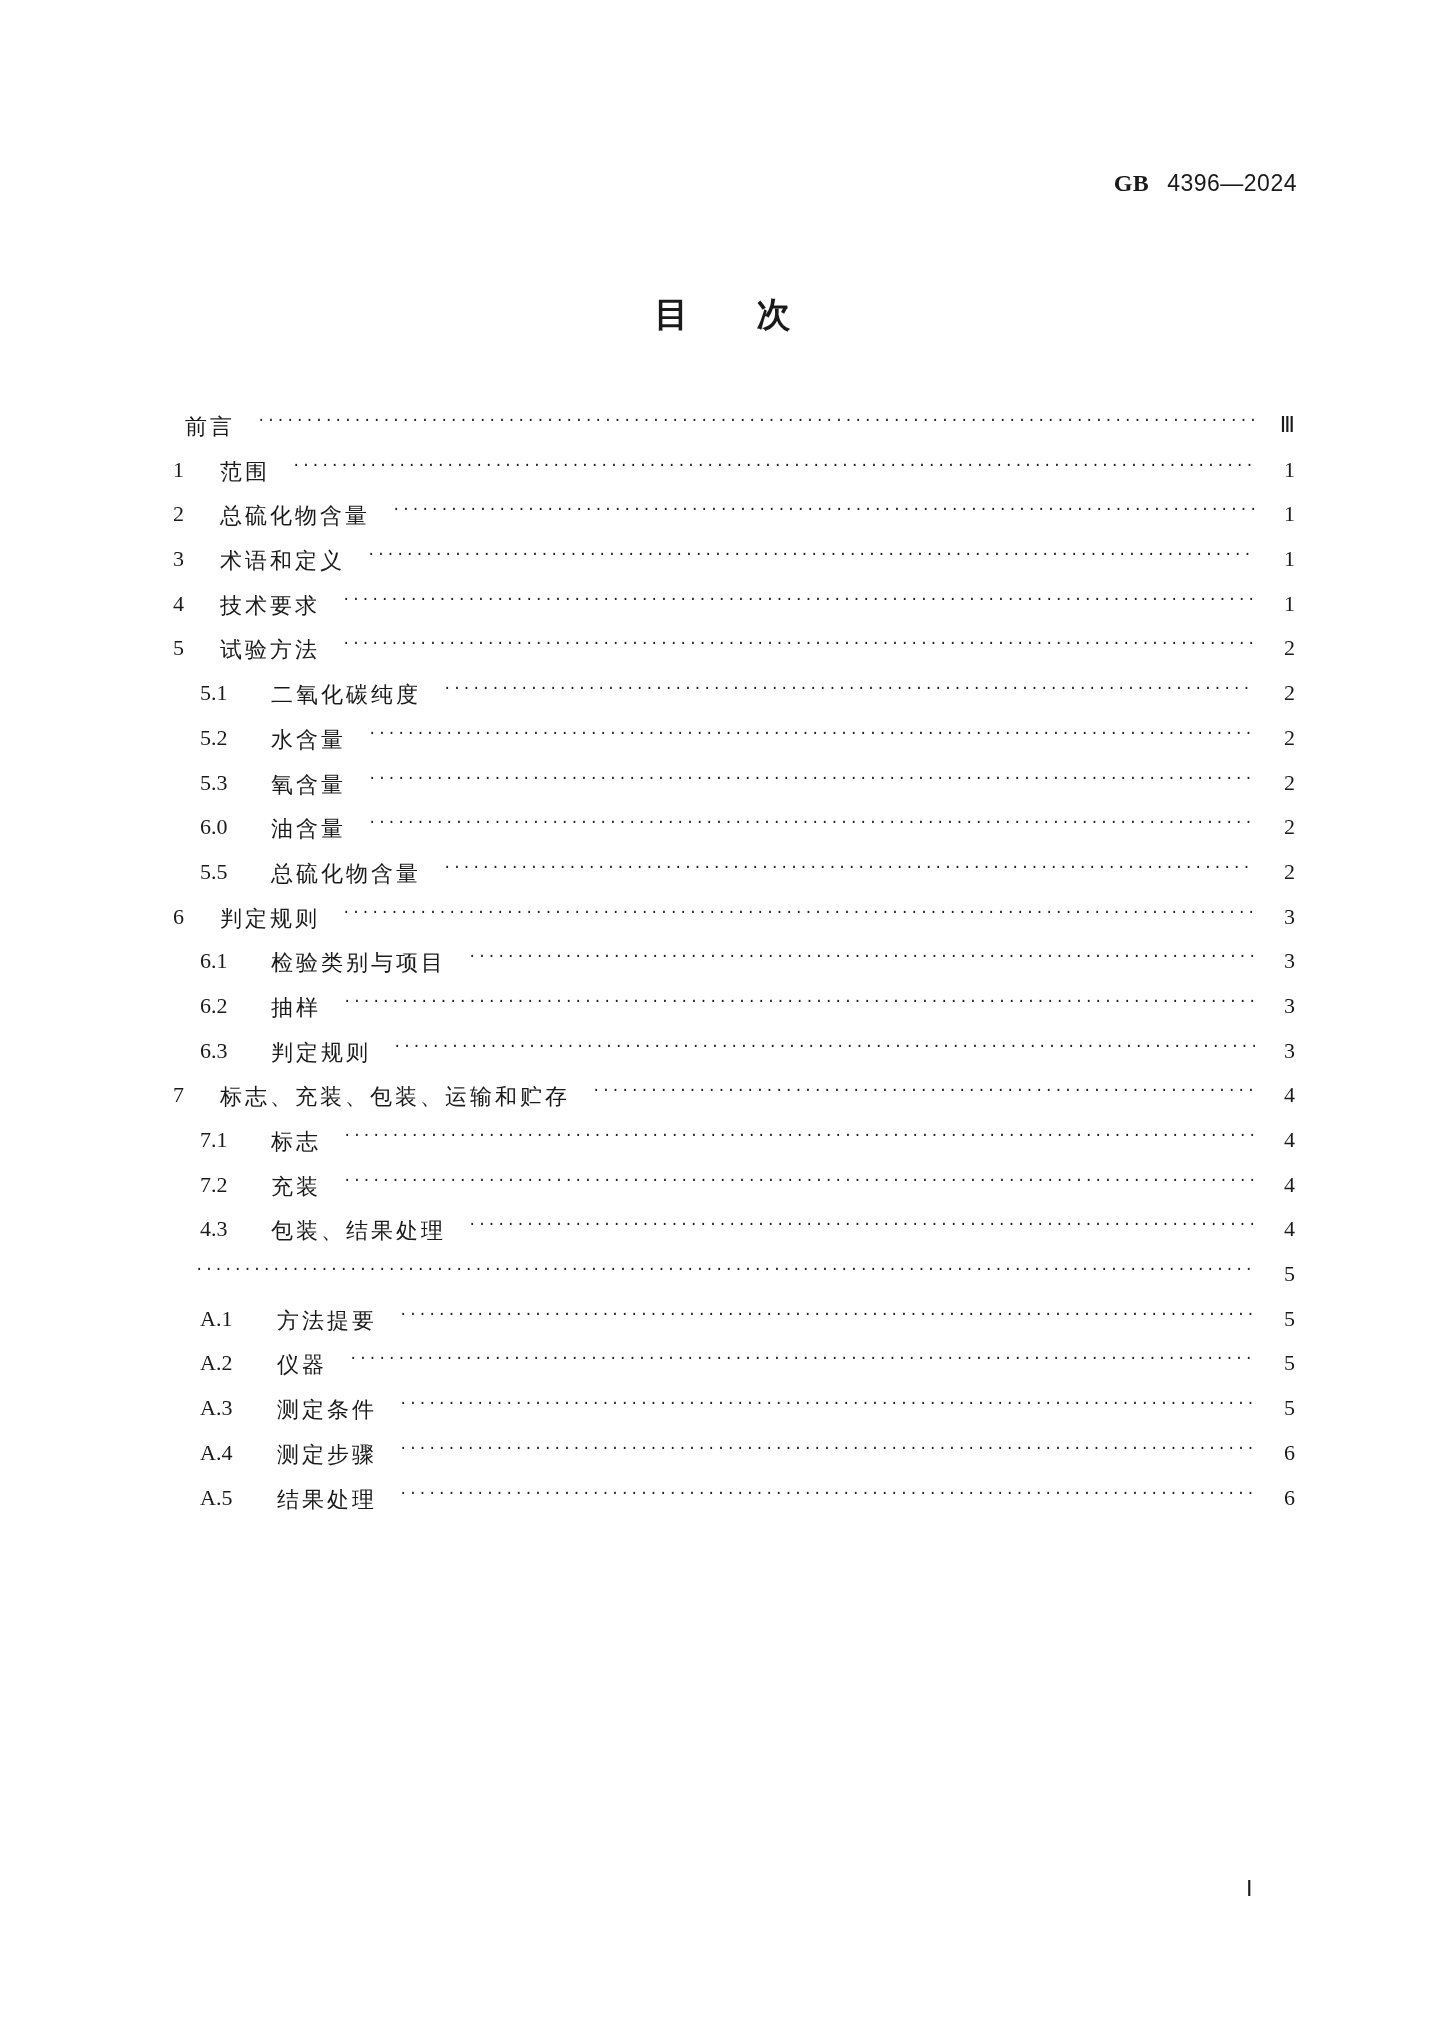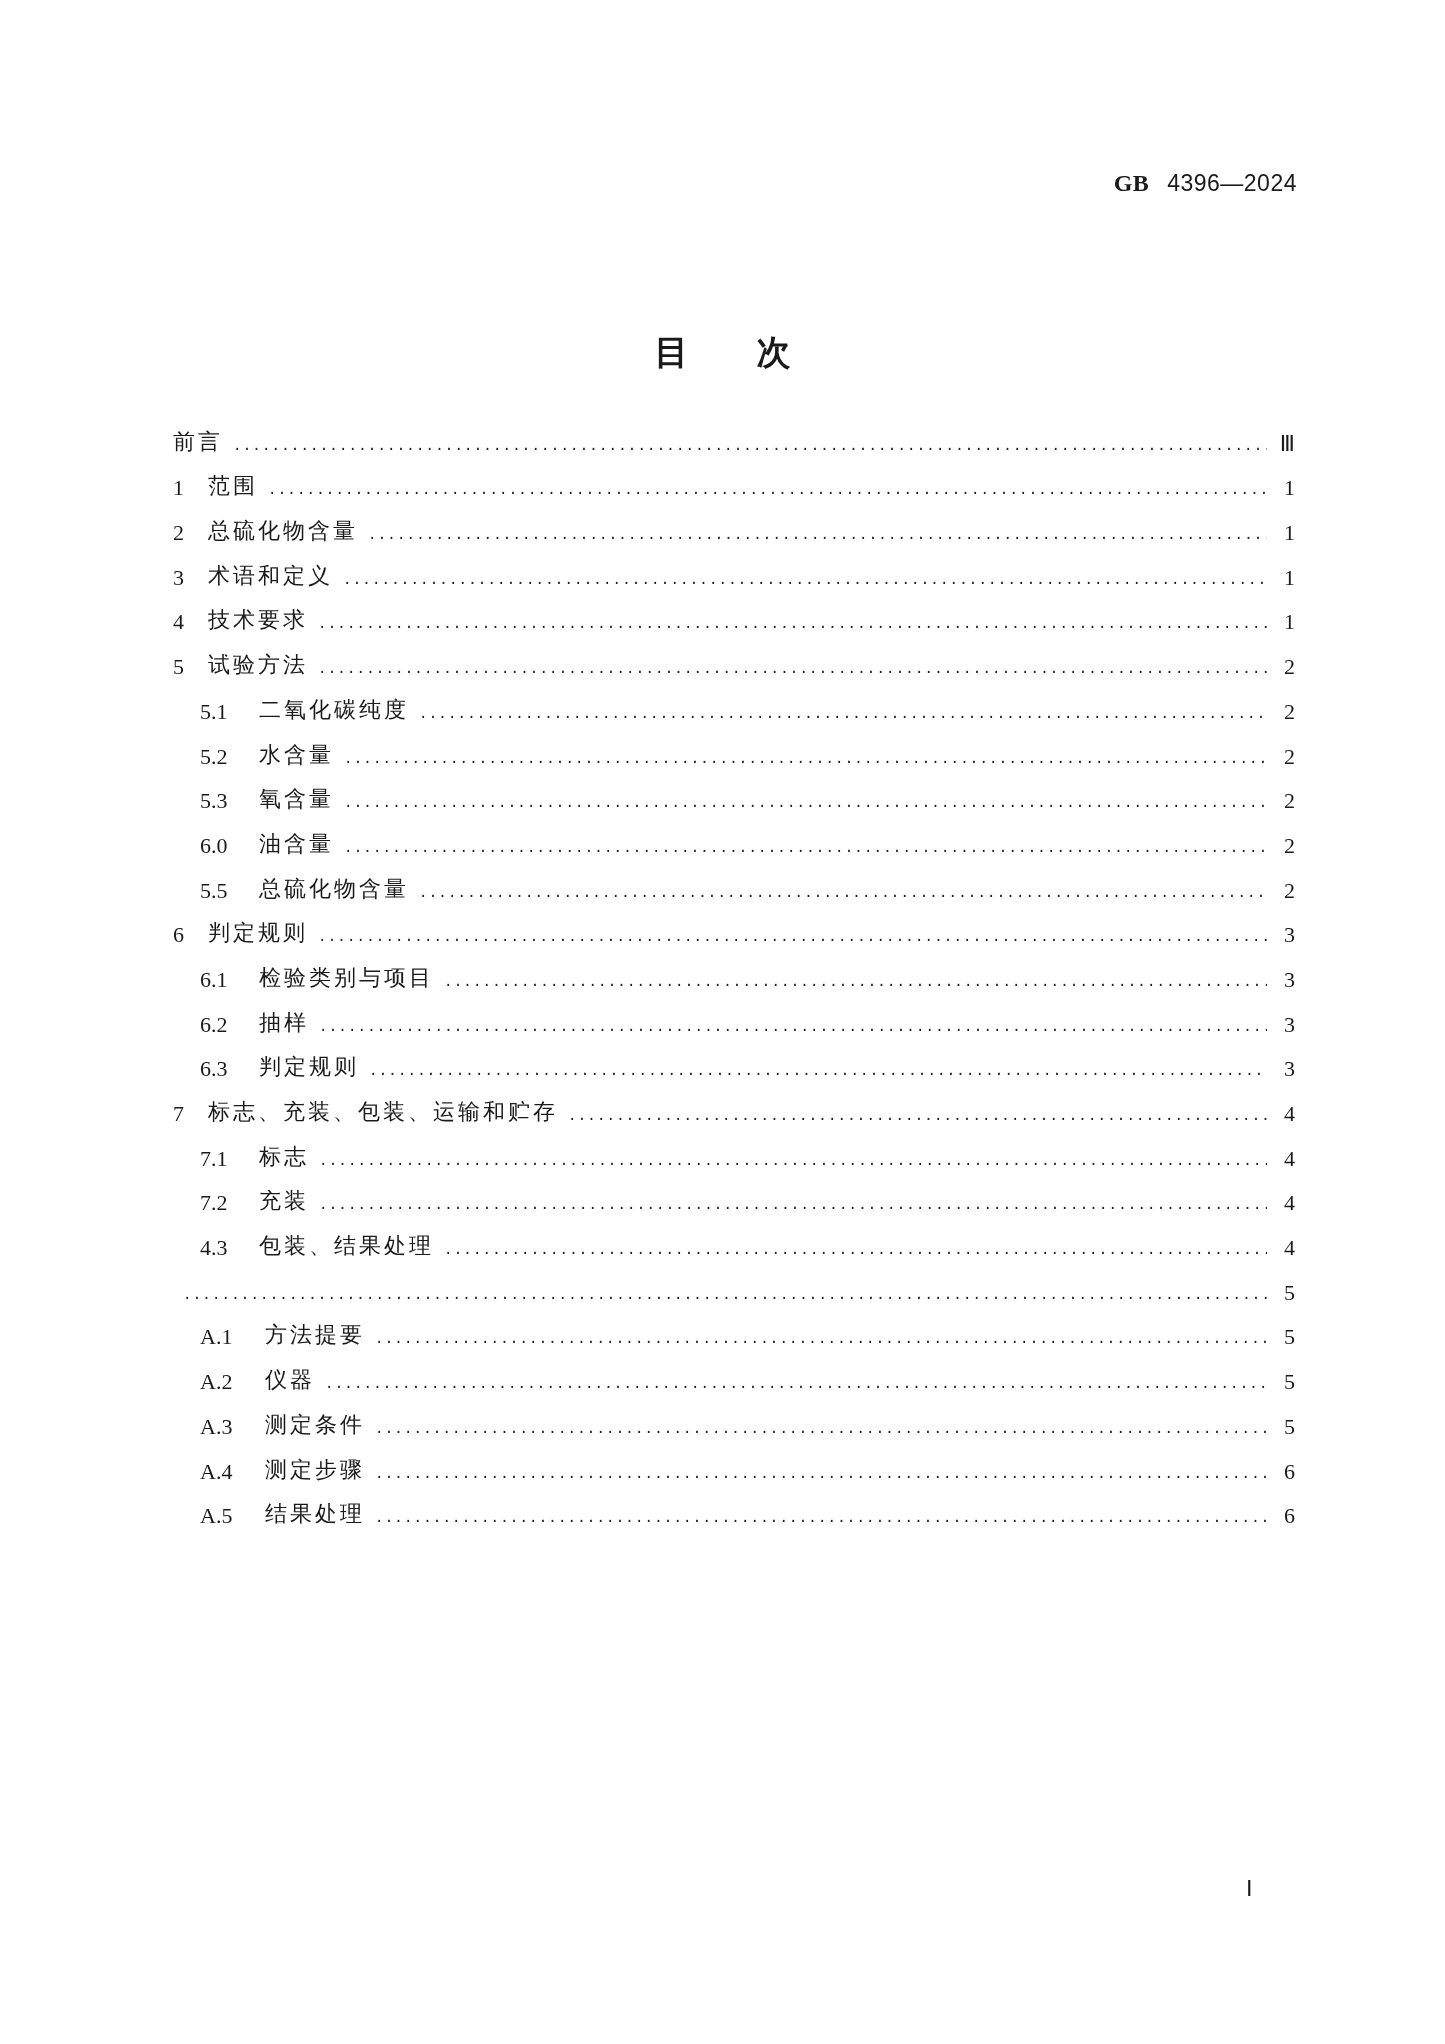--- a/index.html
+++ b/index.html
@@ -2,23 +2,23 @@
 <html><head>
   <meta charset="utf-8">
   <style>
     html, body { margin: 0; padding: 0; background: #ffffff; }
     body { width: 1445px; height: 2044px; position: relative; overflow: hidden;
            font-family: "DejaVu Serif", "Liberation Serif", serif; color: #1a1a1a; }
     .std-code { position: absolute; top: 170px; right: 148px; font-size: 23px; letter-spacing: 0.5px; }
     .std-code .gb { font-family: "Liberation Serif", serif; font-weight: bold; font-size: 24px; margin-right: 10px; }
     .std-code .num { font-family: "Liberation Sans", sans-serif; }
     .title { position: absolute; top: 292px; left: 0; width: 1445px; text-align: center;
-             font-family: "DejaVu Sans", sans-serif; font-weight: bold; font-size: 34px; letter-spacing: 68px; padding-left: 68px; box-sizing: border-box; margin-top: 38px; }
+             font-family: "DejaVu Sans", sans-serif; font-weight: bold; font-size: 34px; letter-spacing: 68px; padding-left: 68px; box-sizing: border-box; }
     .toc { position: absolute; top: 412px; left: 173px; width: 1122px; }
-    .toc-row { display: flex; align-items: flex-end; height: 44.7px; font-size: 22px; white-space: nowrap; }
+    .toc-row { display: flex; align-items: flex-start; height: 44.7px; font-size: 22px; white-space: nowrap; gap: 12px; }
     .toc-row.l2 { padding-left: 27px; }
     .toc-row.la { padding-left: 27px; }
     .toc-row .num { min-width: 35px; font-family: "Liberation Serif", serif; }
     .toc-row.l2 .num { min-width: 59px; }
     .toc-row.la .num { min-width: 65px; }
     .toc-row .label { letter-spacing: 3px; }
     .toc-row .dots { flex: 1; overflow: hidden; margin: 0 8px 0 10px; letter-spacing: 1.2px; font-size: 14px;
                      font-family: "DejaVu Sans Mono", monospace; color: #222; }
     .toc-row .dots::before { content: "··································································································································································"; }
     .toc-row .page { min-width: 20px; text-align: right; font-family: "Liberation Serif", serif; }

